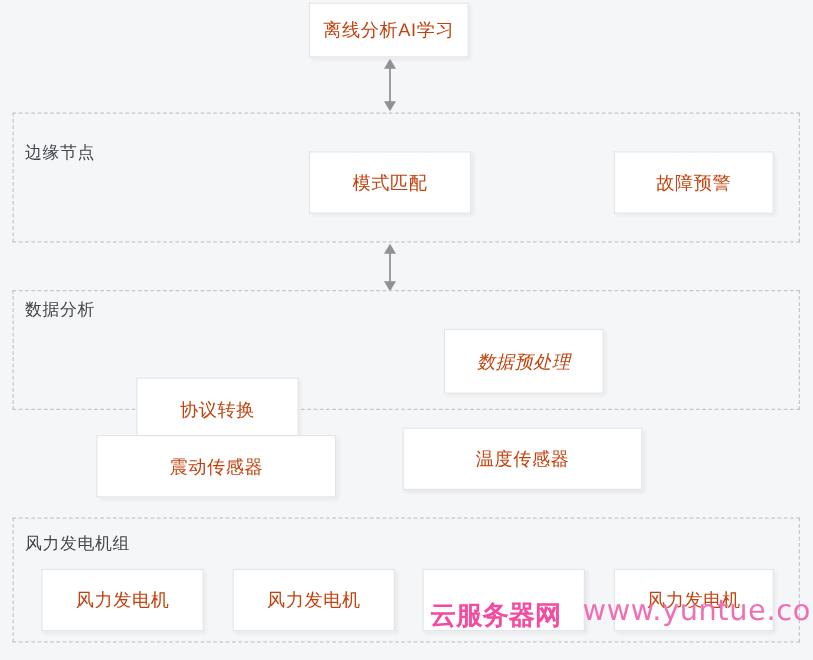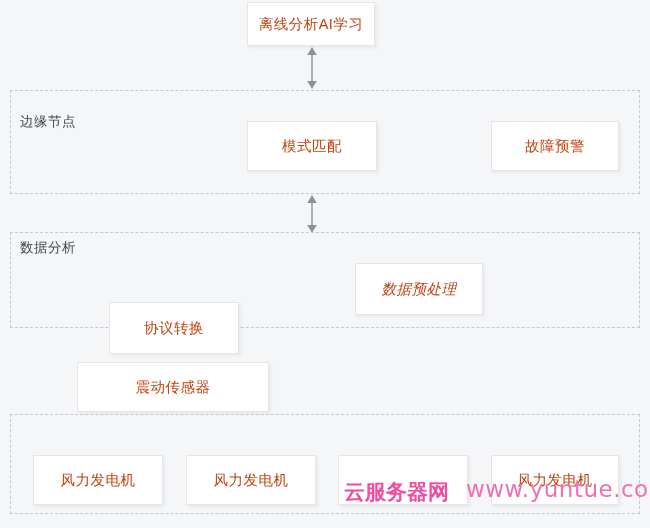--- a/index.html
+++ b/index.html
@@ -94,21 +94,21 @@
   #lbl-edge-node  { left:20px;  top:113px; }
   #n-data-analysis{ left:33px;  top:121px; width:130px; height:50px; }
   #n-pattern      { left:247px; top:121px; width:130px; height:50px; }
   #n-fault        { left:491px; top:121px; width:128px; height:50px; }
 
   #grp-edge-ctrl  { left:10px;  top:232px; width:630px; height:96px; }
   #lbl-edge-ctrl  { left:20px;  top:239px; }
   #n-protocol     { left:109px; top:263px; width:130px; height:52px;margin-top:39px; }
   #n-preprocess   { left:355px; top:263px; width:128px; height:52px;font-style:italic; }
 
-  #n-vib-sensor   { left:77px;  top:362px; width:192px; height:50px; }
+  #n-vib-sensor   { left:77px;  top:348px; width:192px; height:50px; }
   #n-temp-sensor  { left:322px; top:342px; width:192px; height:50px; }
 
   #grp-turbines   { left:10px;  top:414px; width:630px; height:100px; }
   #lbl-turbines   { left:20px;  top:426px; }
   #t1             { left:33px;  top:455px; width:130px; height:50px; }
   #t2             { left:186px; top:455px; width:130px; height:50px; }
   #t3             { left:338px; top:455px; width:130px; height:50px; }
   #t4             { left:491px; top:455px; width:128px; height:50px; }
 
   #arrow-1 { left:300px; top:47px;  }
@@ -143,22 +143,24 @@
     </svg>
   </div>
 
   <div class="group" id="grp-edge-ctrl"></div>
   <div class="group-label" id="lbl-edge-ctrl">数据分析</div>
 
   <div class="node" id="n-protocol">协议转换</div>
   <div class="node" id="n-preprocess">数据预处理</div>
 
   <div class="node" id="n-vib-sensor">震动传感器</div>
+  <div class="node" id="n-temp-sensor">温度传感器</div>
 
   <div class="group" id="grp-turbines"></div>
+  <div class="group-label" id="lbl-turbines">风力发电机组</div>
 
   <div class="node" id="t1">风力发电机</div>
   <div class="node" id="t2">风力发电机</div>
   <div class="node" id="t3"></div>
   <div class="node" id="t4">风力发电机</div>
 
   <div class="watermark">
     <span class="wm-cn">云服务器网</span>
     <span class="wm-url">www.yuntue.com</span>
   </div>

